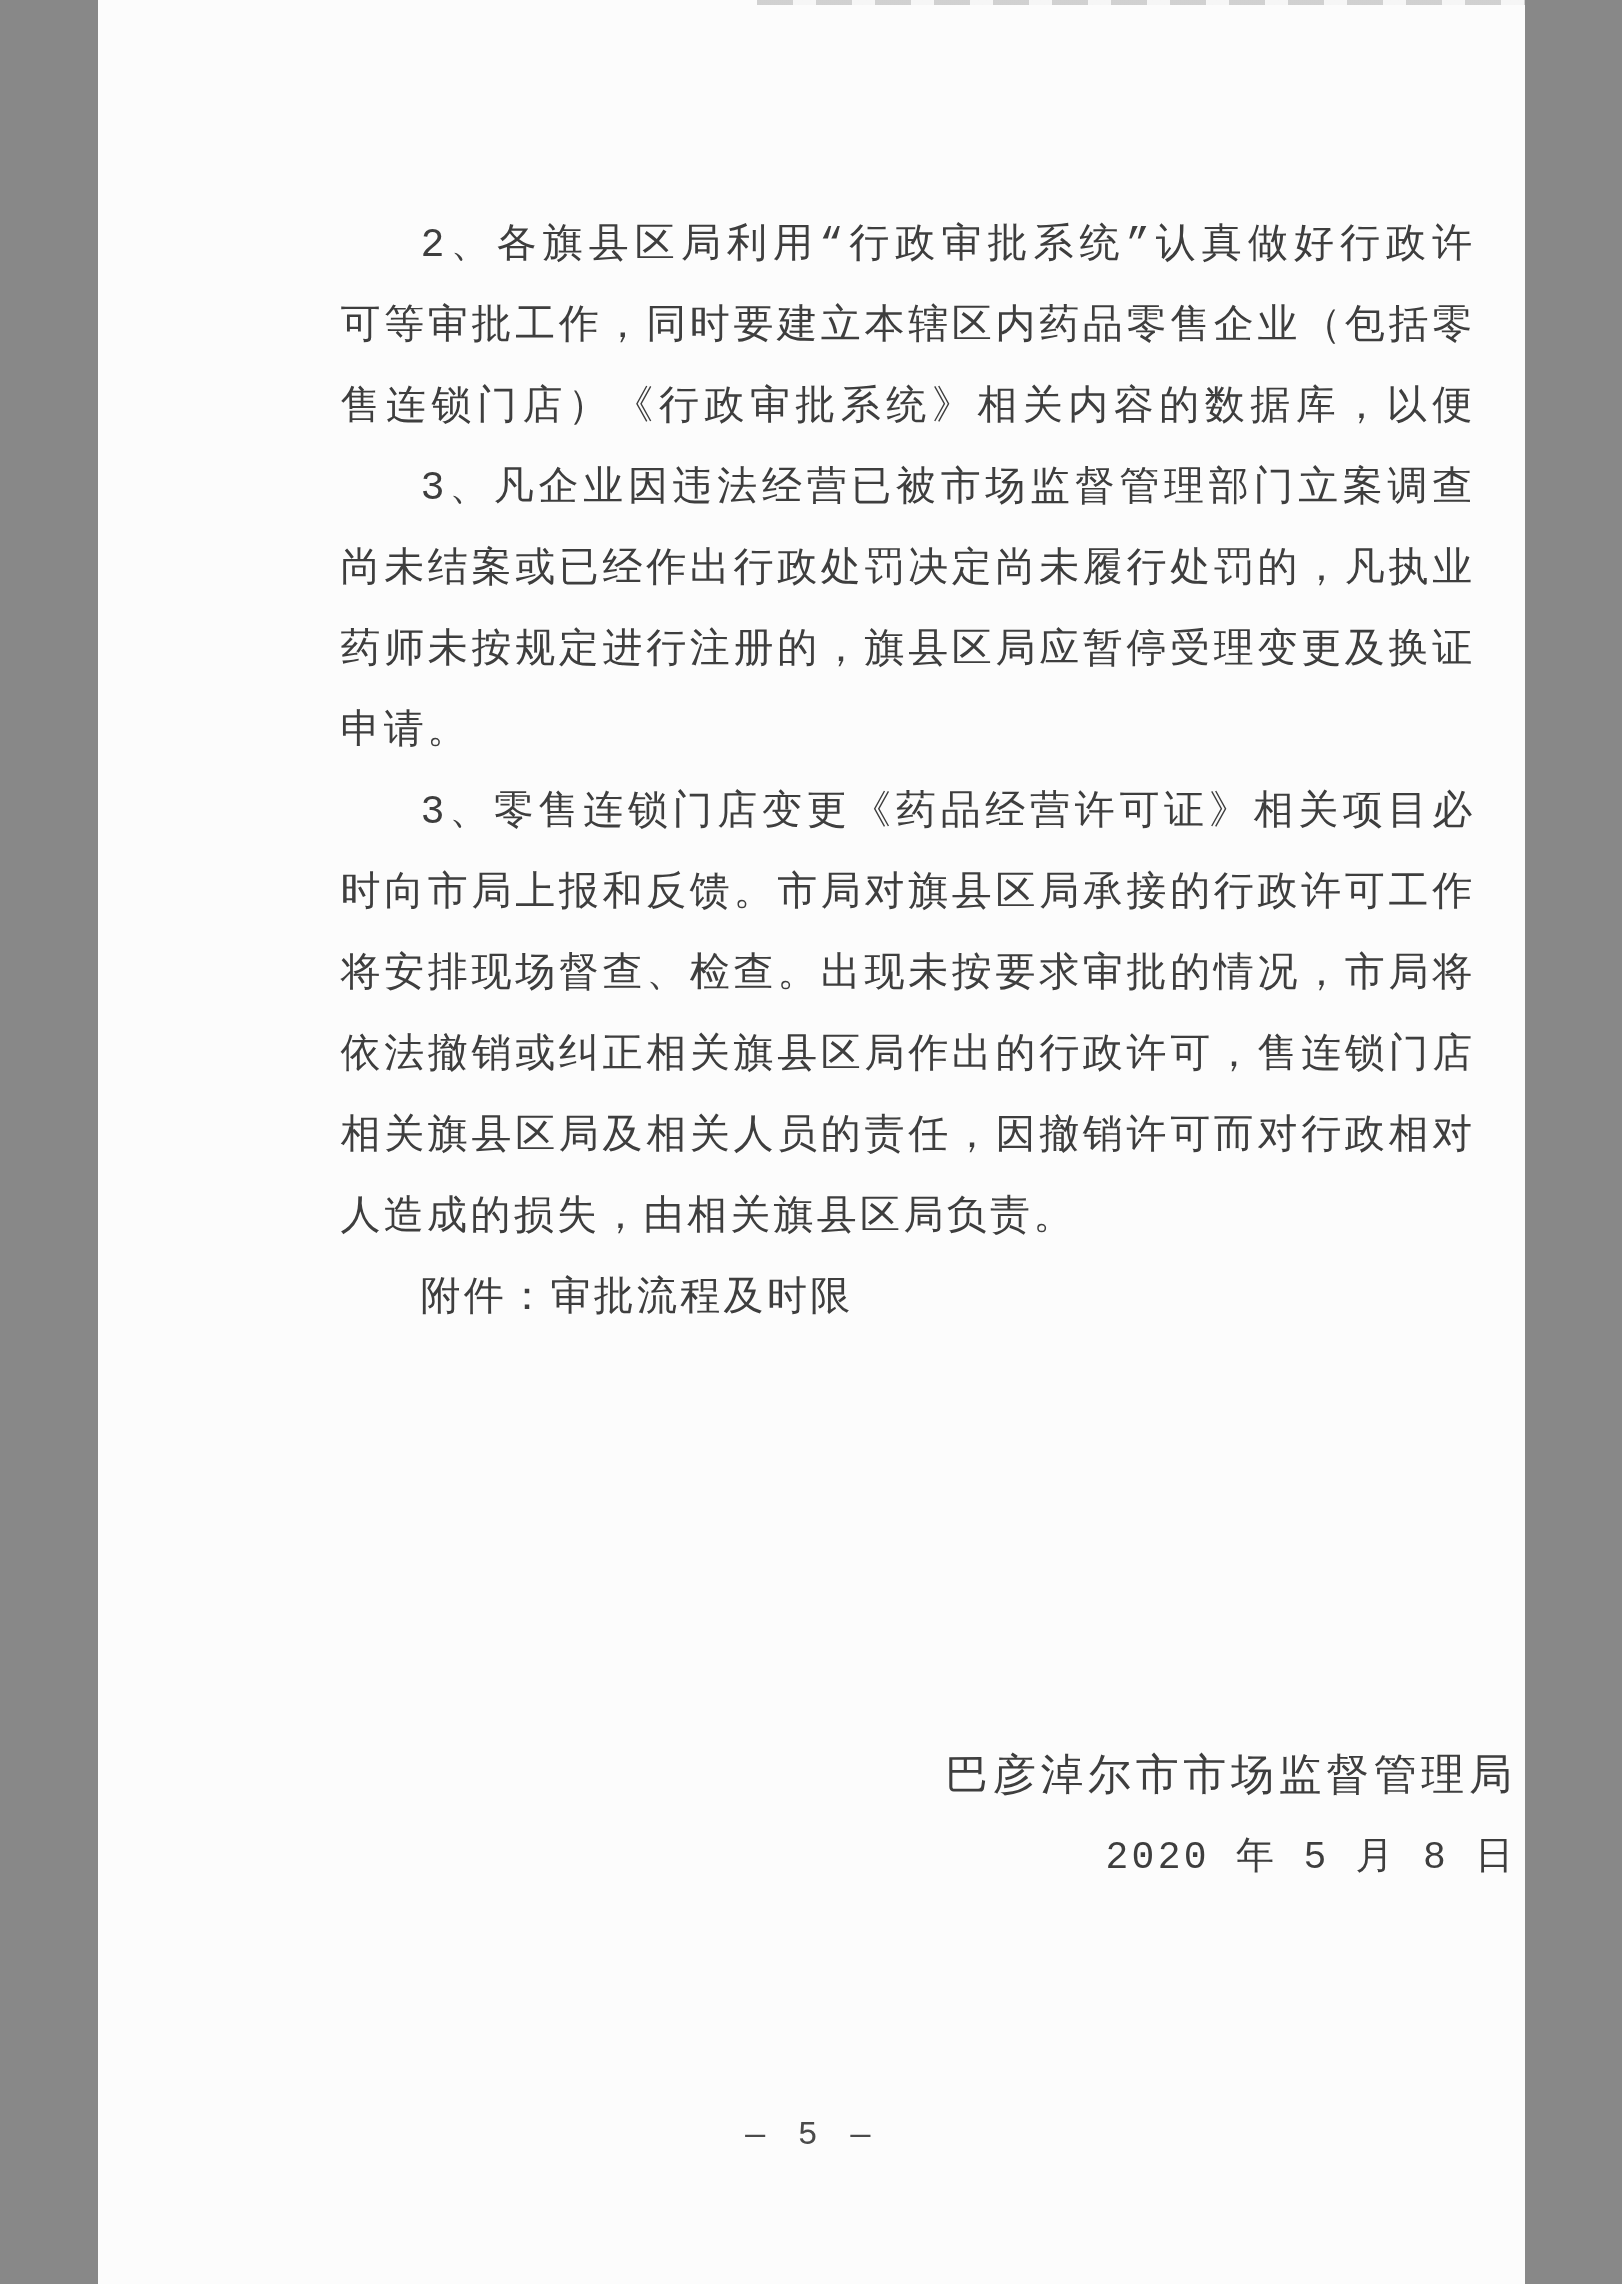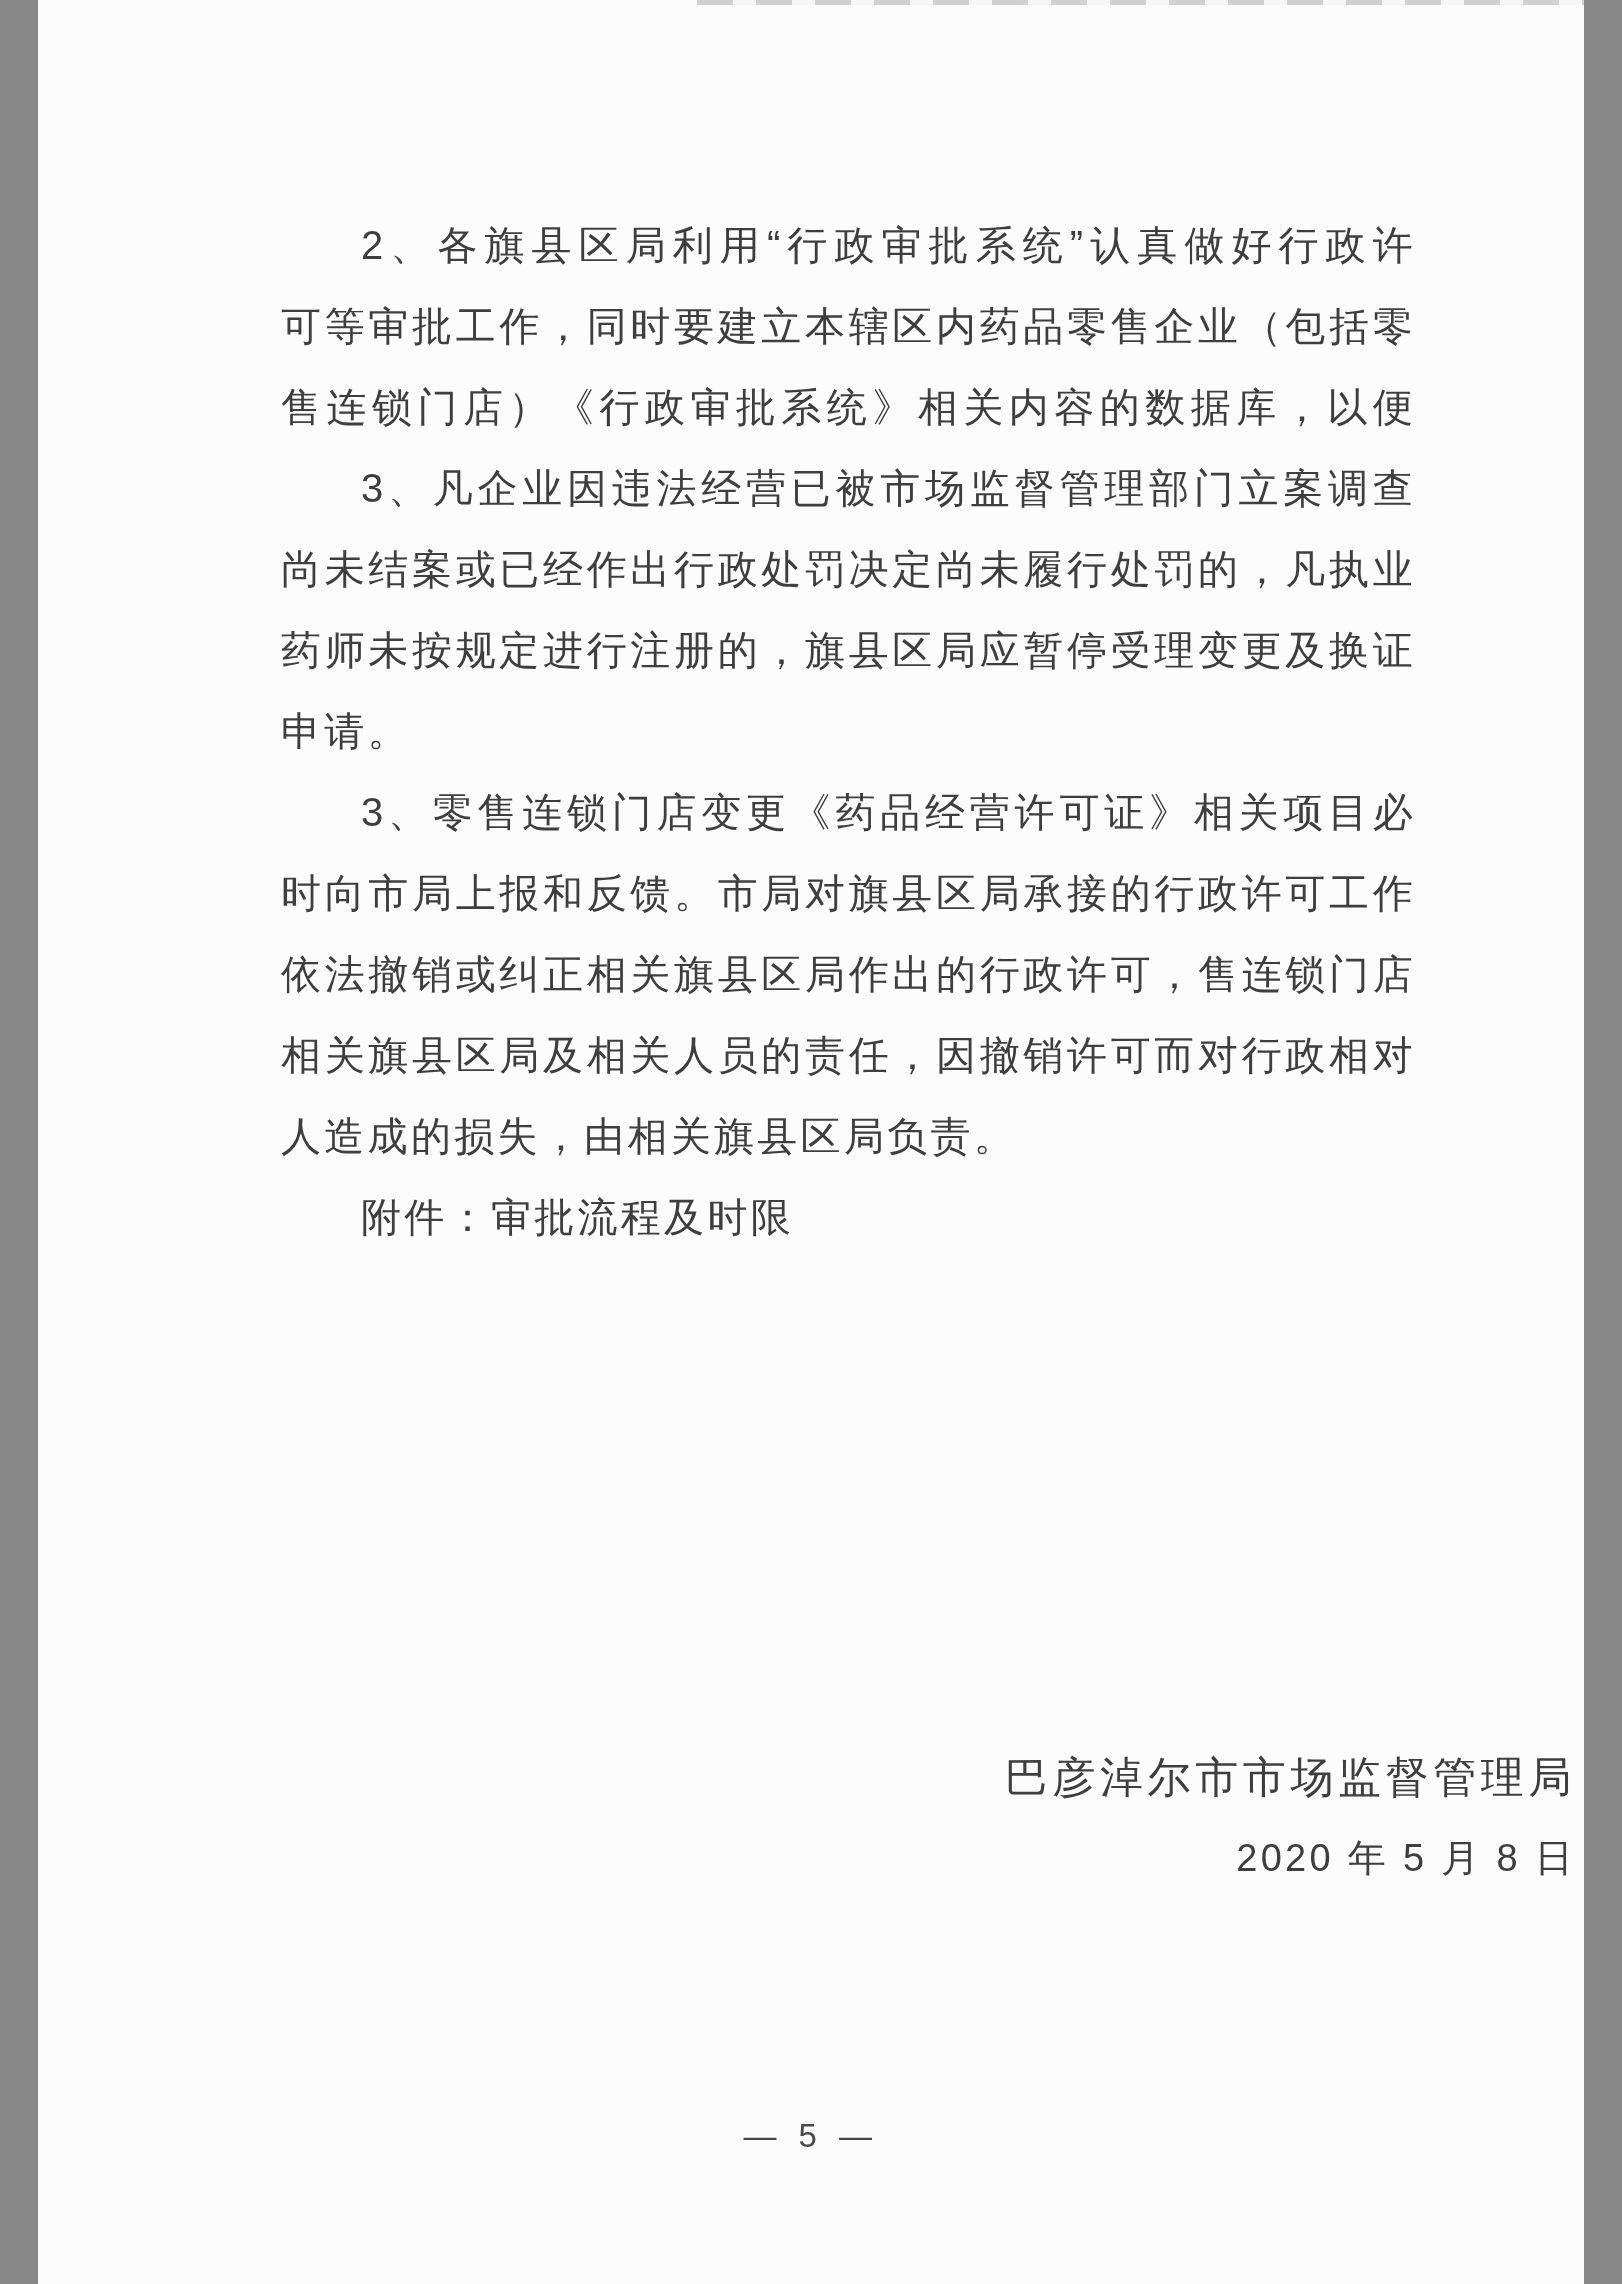--- a/index.html
+++ b/index.html
@@ -2,26 +2,26 @@
 <html lang="zh" style="font-size:10.4px"><head>
 <meta charset="utf-8">
 <style>
   html, body {
     margin: 0;
     padding: 0;
     background: #888;
   }
   .page {
     position: relative;
-    width: 1546px;
+    width: 1427px;
     height: 2284px;
     margin: 0 auto;
     background: #fcfcfc;
     overflow: hidden;
-    font-family: Liberation Sans, sans-serif;
+    font-family: Liberation Mono, monospace;
     color: #3e3e3e;
   }
   
   .scan-artifact-top {
     position: absolute;
     top: 0;
     left: 659px;
     right: 0;
     height: 4.6px;
     background: repeating-linear-gradient(
@@ -103,20 +103,21 @@
       <div class="line">药师未按规定进行注册的，旗县区局应暂停受理变更及换证</div>
       <div class="line last">申请。</div>
     </div>
 
     <div class="para">
       <div class="line first">3、零售连锁门店变更《药品经营许可证》相关项目必</div>
     </div>
 
     <div class="para">
       <div class="line">时向市局上报和反馈。市局对旗县区局承接的行政许可工作</div>
+      <div class="line">将安排现场督查、检查。出现未按要求审批的情况，市局将</div>
       <div class="line">依法撤销或纠正相关旗县区局作出的行政许可，售连锁门店</div>
       <div class="line">相关旗县区局及相关人员的责任，因撤销许可而对行政相对</div>
       <div class="line last">人造成的损失，由相关旗县区局负责。</div>
     </div>
 
     <div class="para">
       <div class="line first last">附件：审批流程及时限</div>
     </div>
 
   </main>

